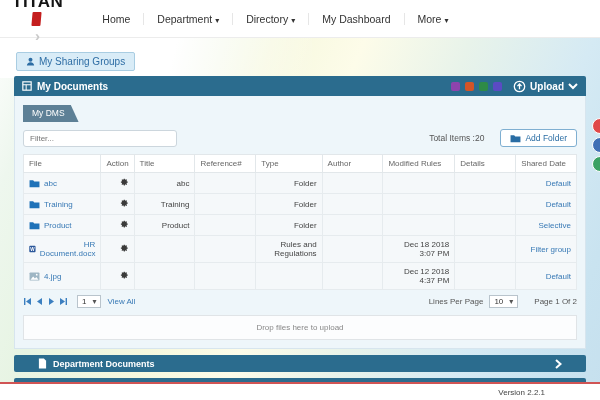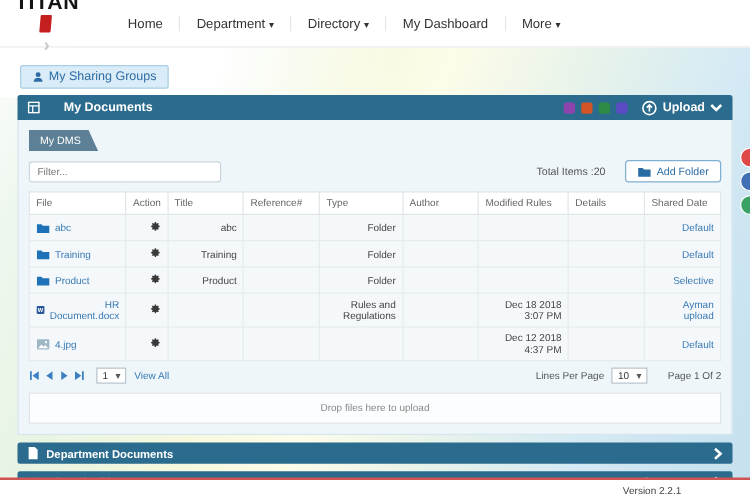--- a/index.html
+++ b/index.html
@@ -16,21 +16,21 @@
   .nav-item + .nav-item{border-left:1px solid #e6e6e6;}
   .caret{margin-left:3px;}
   .caret::after{content:"▾";font-size:8px;color:#333;}
   
   .content{position:absolute;top:38px;left:0;right:0;bottom:0;padding:14px 14px 0;box-sizing:border-box;}
   .content::before{content:"";position:absolute;top:0;left:0;width:52%;height:40px;background:linear-gradient(105deg,#ffffff 55%,rgba(255,255,255,0) 100%);pointer-events:none;}
   .sharing-btn{position:relative;display:inline-flex;align-items:center;gap:4px;background:#d9ecf7;border:1px solid #a9cde2;border-radius:2px;padding:3px 9px;font-size:10px;color:#2e6da4;cursor:pointer;margin-left:2px;}
   
   .panel-main{position:relative;margin-top:5px;}
   .panel-header{height:20px;background:#2b6c8e;color:#fff;display:flex;align-items:center;padding:0 8px;font-size:10px;font-weight:bold;border-radius:2px 2px 0 0;}
-  .ph-left{display:flex;align-items:center;gap:19px;}
+  .ph-left{display:flex;align-items:center;gap:5px;}
   .ph-right{margin-left:auto;display:flex;align-items:center;gap:5px;font-weight:bold;}
   .oi{width:9px;height:9px;border-radius:2px;display:inline-block;}
   .oi1{background:#8e44ad;} .oi2{background:#d35427;} .oi3{background:#2e8b46;} .oi4{background:#5b4bc4;}
   .upload{display:flex;align-items:center;gap:4px;cursor:pointer;margin-left:6px;}
   .panel-body{background:#eef6fa;border:1px solid #d7e5ee;border-top:none;padding:6px 8px 8px;}
   .tab{display:inline-block;background:#5d8096;color:#fff;font-size:8.5px;padding:3px 14px 4px 9px;clip-path:polygon(0 0,86% 0,100% 100%,0 100%);cursor:pointer;}
   .controls-row{display:flex;align-items:center;margin-top:7px;}
   .filter-input{width:140px;font-size:8px;padding:3px 6px;border:1px solid #ccd6dd;border-radius:3px;color:#333;background:#fff;outline:none;box-sizing:content-box;}
   .flex-spacer{flex:1;}
   .total-items{font-size:8.5px;color:#555;margin-right:16px;}
@@ -43,21 +43,21 @@
   .file-inner{display:flex;align-items:center;gap:4px;}
   .gear-btn{display:inline-flex;cursor:pointer;}
   
   .pager-row{display:flex;align-items:center;margin-top:5px;font-size:8px;color:#555;}
   .pg-btn{display:inline-flex;margin-right:3px;cursor:pointer;}
   .mini-select{border:1px solid #b9c4cc;background:#fff;padding:1px 4px;font-size:8px;display:inline-flex;align-items:center;gap:3px;margin:0 6px;cursor:pointer;color:#333;}
   .mini-select .caret::after{color:#555;}
   .page-info{margin-left:10px;}
   .dropzone{margin-top:7px;border:1px solid #e0e4e7;background:#fcfdfe;text-align:center;font-size:8px;color:#888;padding:7px 0;}
   
-  .panel-bar{display:flex;align-items:center;height:17px;background:#2b6c8e;color:#fff;font-size:9px;font-weight:bold;padding:0 8px;margin-top:6px;border-radius:2px;cursor:pointer;}
+  .panel-bar{display:flex;align-items:center;height:17px;background:#2b6c8e;color:#fff;font-size:9px;font-weight:bold;padding:0 24px;margin-top:6px;border-radius:2px;cursor:pointer;}
   .bar-left{display:flex;align-items:center;gap:6px;}
   .bar-right{margin-left:auto;display:flex;align-items:center;gap:10px;}
   .refresh-group{display:flex;align-items:center;gap:4px;font-size:8.5px;cursor:pointer;}
   
   .float-btns{position:absolute;right:-8px;top:80px;display:flex;flex-direction:column;gap:3px;z-index:7;}
   .fb{width:16px;height:16px;border-radius:50%;border:1px solid #fff;box-sizing:border-box;cursor:pointer;}
   .fb-red{background:#e04848;} .fb-blue{background:#3f6fb5;} .fb-green{background:#3aa264;}
   .footer-line{position:absolute;left:0;right:0;bottom:16px;height:2px;background:#d05454;}
   .footer{position:absolute;left:0;right:0;bottom:0;height:16px;background:#fff;display:flex;align-items:center;justify-content:flex-end;padding-right:55px;font-size:8px;color:#444;box-sizing:border-box;}
 </style>
@@ -254,21 +254,21 @@
                     <svg width="10" height="10" viewBox="0 0 24 24">
                       <path fill="#3a3a3a" d="M12 8a4 4 0 100 8 4 4 0 000-8zm8.94 3l-2.1-.33a6.9 6.9 0 00-.67-1.62l1.25-1.72-1.75-1.75-1.72 1.25c-.5-.29-1.05-.52-1.62-.67L14 4.06h-2.5l-.33 2.1c-.57.15-1.12.38-1.62.67L7.83 5.58 6.08 7.33l1.25 1.72c-.29.5-.52 1.05-.67 1.62l-2.1.33v2.5l2.1.33c.15.57.38 1.12.67 1.62l-1.25 1.72 1.75 1.75 1.72-1.25c.5.29 1.05.52 1.62.67l.33 2.1h2.5l.33-2.1a6.9 6.9 0 001.62-.67l1.72 1.25 1.75-1.75-1.25-1.72c.29-.5.52-1.05.67-1.62l2.1-.33V11z"></path>
                     </svg>
                   </span></td>
               <td></td>
               <td></td>
               <td>Rules and Regulations</td>
               <td></td>
               <td>Dec 18 2018 3:07 PM</td>
               <td></td>
-              <td><span class="link">Ayman upload</span></td>
+              <td><span class="link">Filter group</span></td>
             </tr>
             <tr>
               <td>
                   <span class="file-inner">
                     <svg width="11" height="9" viewBox="0 0 12 10">
                       <rect x="0.5" y="0.5" width="11" height="9" rx="1" fill="#9fb6c4"></rect>
                       <path d="M1.5 8.5l3-3.5 2 2.2 1.5-1.7 2.5 3z" fill="#fff"></path>
                       <circle cx="8.5" cy="3" r="1" fill="#fff"></circle>
                     </svg>
                     <span class="link">4.jpg</span>

